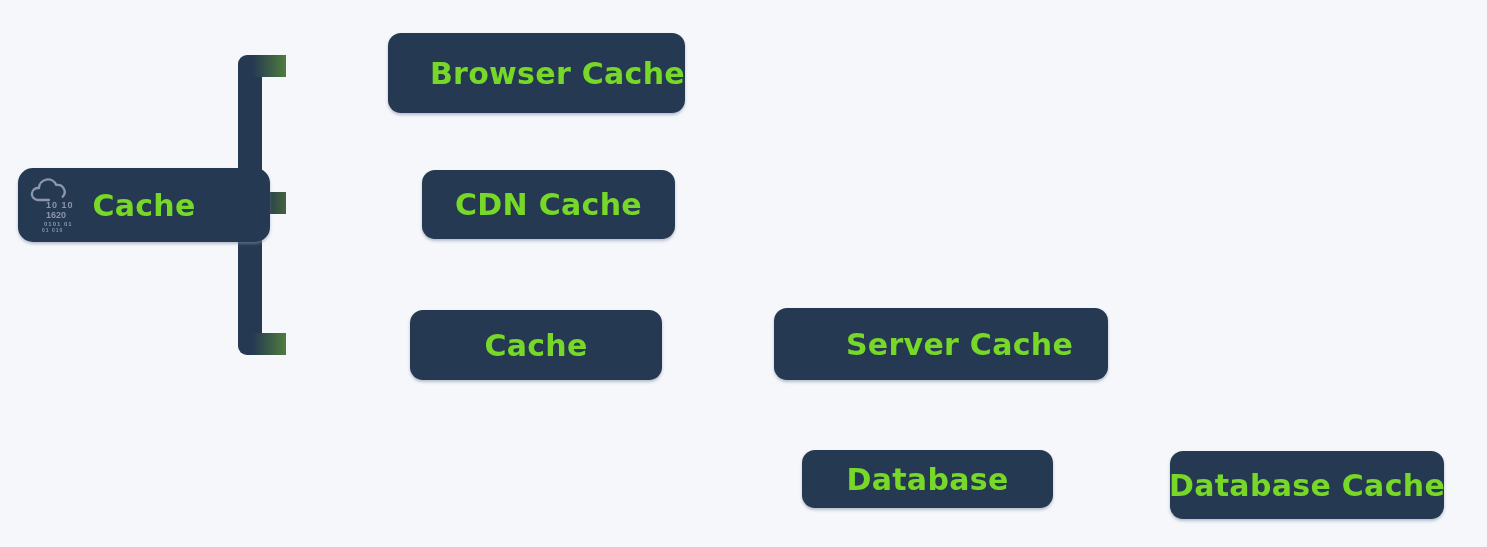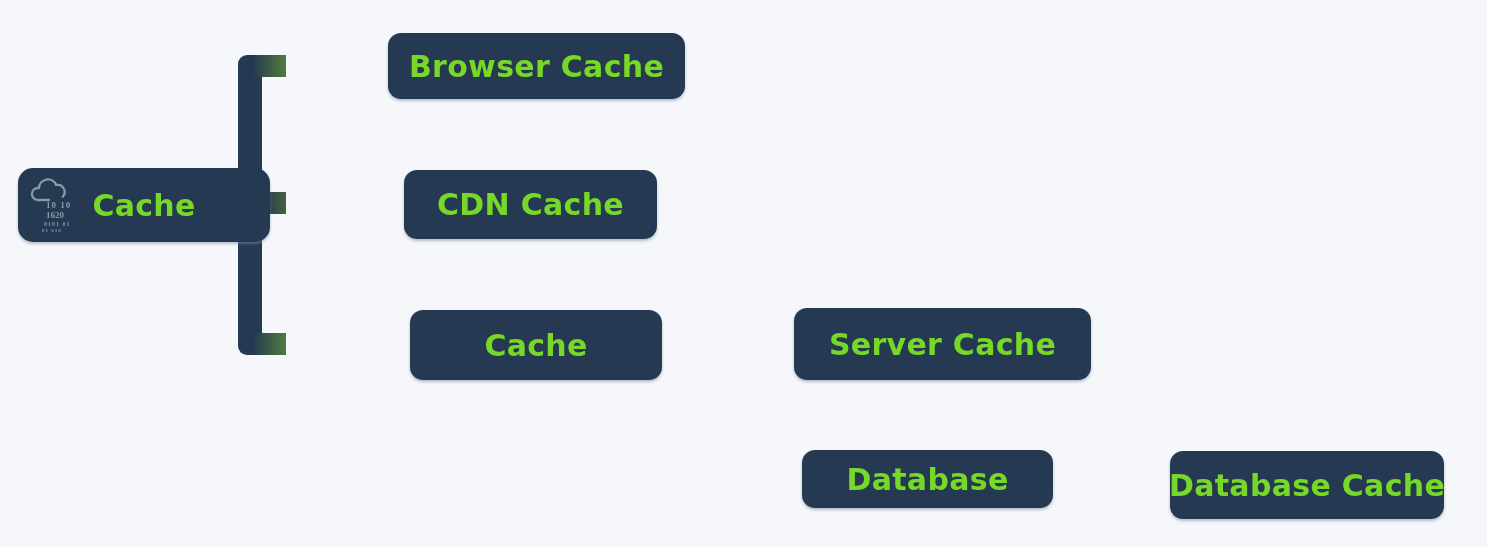--- a/index.html
+++ b/index.html
@@ -43,37 +43,37 @@
   }
   .node .label{
     color:#77d829;
     font-weight:700;
     font-size:30px;
     letter-spacing:0.3px;
     white-space:nowrap;
     text-shadow:0 0 1px rgba(40,90,10,0.35);
   }
   .node-user          { left:18px;   top:168px; width:252px; height:74px; border-radius:15px; }
-  .node-browser-cache { left:388px;  top:33px;  width:297px; height:66px; }
-  .node-cdn-cache     { left:404px;  top:170px; width:253px; height:69px; }
+  .node-browser-cache { left:388px;  top:33px;  width:297px; height:80px;justify-content:flex-end; }
+  .node-cdn-cache     { left:422px;  top:170px; width:253px; height:69px; }
   .node-server        { left:410px;  top:310px; width:252px; height:70px; }
-  .node-server-cache  { left:794px;  top:308px; width:297px; height:72px; }
+  .node-server-cache  { left:774px;  top:308px; width:297px; height:72px;padding-left:37px; }
   .node-database      { left:802px;  top:450px; width:251px; height:58px; }
   .node-database-cache{ left:1170px; top:451px; width:274px; height:68px; }
   
   .user-icon{
     position:absolute;
     left:11px; top:7px;
     width:54px; height:60px;
     color:#8b96aa;
   }
   .user-icon svg{ position:absolute; left:0; top:2px; }
   .bin{
     position:absolute;
-    font-family:Liberation Serif, serif;
+    font-family:Liberation Sans, sans-serif;
     font-weight:700;
     color:#8b96aa;
     line-height:1;
     white-space:pre;
   }
   .bin-1{ left:17px; top:26px; font-size:9px; letter-spacing:1px; }
   .bin-2{ left:17px; top:36px; font-size:9px; }
   .bin-3{ left:15px; top:46px; font-size:6px; letter-spacing:1px; }
   .bin-4{ left:13px; top:53px; font-size:5px; letter-spacing:1px; }
 </style>

